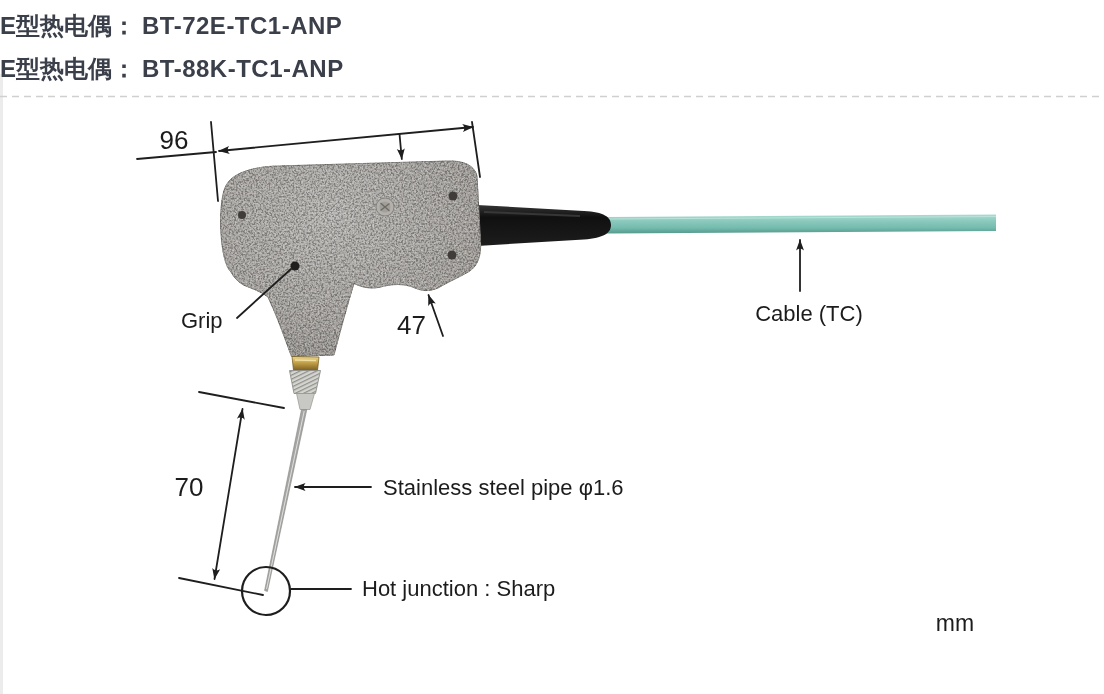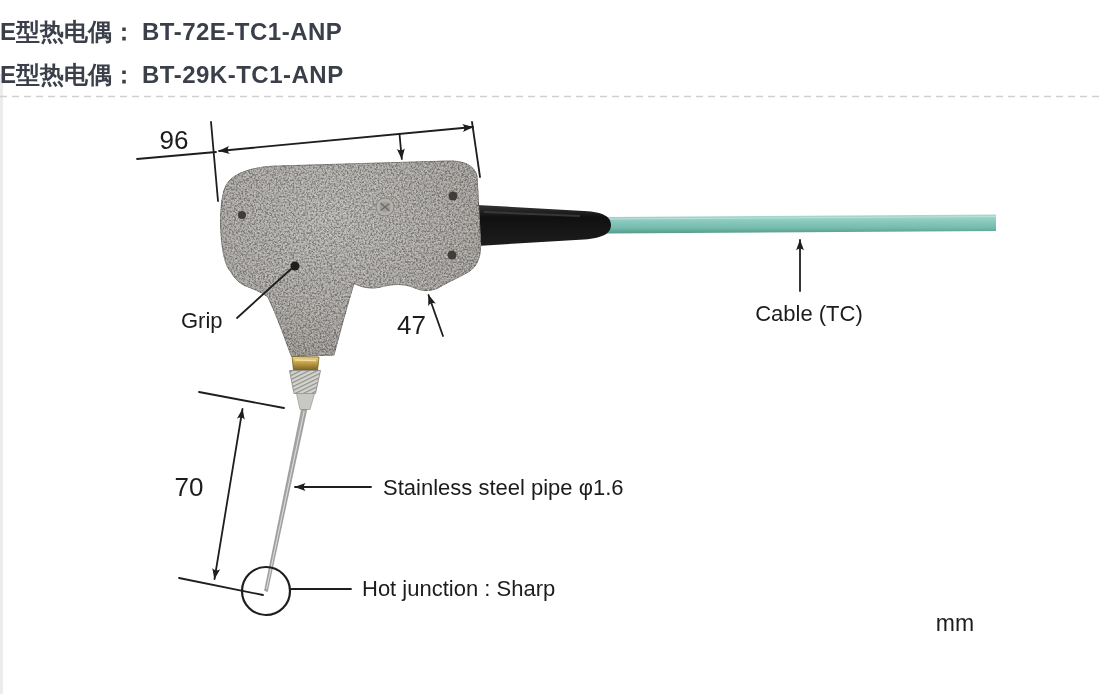--- a/index.html
+++ b/index.html
@@ -1,36 +1,36 @@
 <!DOCTYPE html>
 <html><head>
 <meta charset="utf-8">
 <style>
   html,body{margin:0;padding:0;background:#fff;}
   #canvas{position:relative;width:1104px;height:694px;background:#ffffff;overflow:hidden;
           font-family:"Liberation Sans","DejaVu Sans",sans-serif;}
-  .header{position:absolute;left:0;top:10px;z-index:5;}
+  .header{position:absolute;left:0;top:4px;z-index:5;}
   .model-line{font-size:24px;font-weight:700;color:#3a3f4a;line-height:43px;white-space:nowrap;}
   .model-line .model-number{margin-left:6px;letter-spacing:0.5px;}
   svg{position:absolute;left:0;top:0;}
   svg text{font-family:"Liberation Sans","DejaVu Sans",sans-serif;fill:#1c1c1c;}
   .dim-num{font-size:26px;}
   .lbl{font-size:22px;}
   .unit{font-size:23px;}
   .dimline{stroke:#1e1e1e;stroke-width:1.8;fill:none;stroke-linecap:round;}
   .leader{stroke:#1e1e1e;stroke-width:1.8;fill:none;stroke-linecap:round;}
 </style>
 </head>
 <body>
 
 <div id="canvas">
 
   <div class="header">
     <div class="model-line"><span>E型热电偶：</span><span class="model-number">BT-72E-TC1-ANP</span></div>
-    <div class="model-line"><span>E型热电偶：</span><span class="model-number">BT-29K-TC1-ANP</span></div>
+    <div class="model-line"><span>E型热电偶：</span><span class="model-number">BT-88K-TC1-ANP</span></div>
   </div>
 
   <svg width="1104" height="694" viewBox="0 0 1104 694">
     <defs>
       <marker id="arrow" viewBox="0 0 12 12" refX="11" refY="6" markerWidth="12" markerHeight="12" markerUnits="userSpaceOnUse" orient="auto-start-reverse">
         <path d="M0.5,2 L11.6,6 L0.5,10 C2.8,7.6 2.8,4.4 0.5,2 Z" fill="#1e1e1e"></path>
       </marker>
       <radialGradient id="gripG" cx="0.42" cy="0.3" r="0.95">
         <stop offset="0" stop-color="#b9b7b4"></stop>
         <stop offset="0.55" stop-color="#a9a6a2"></stop>

